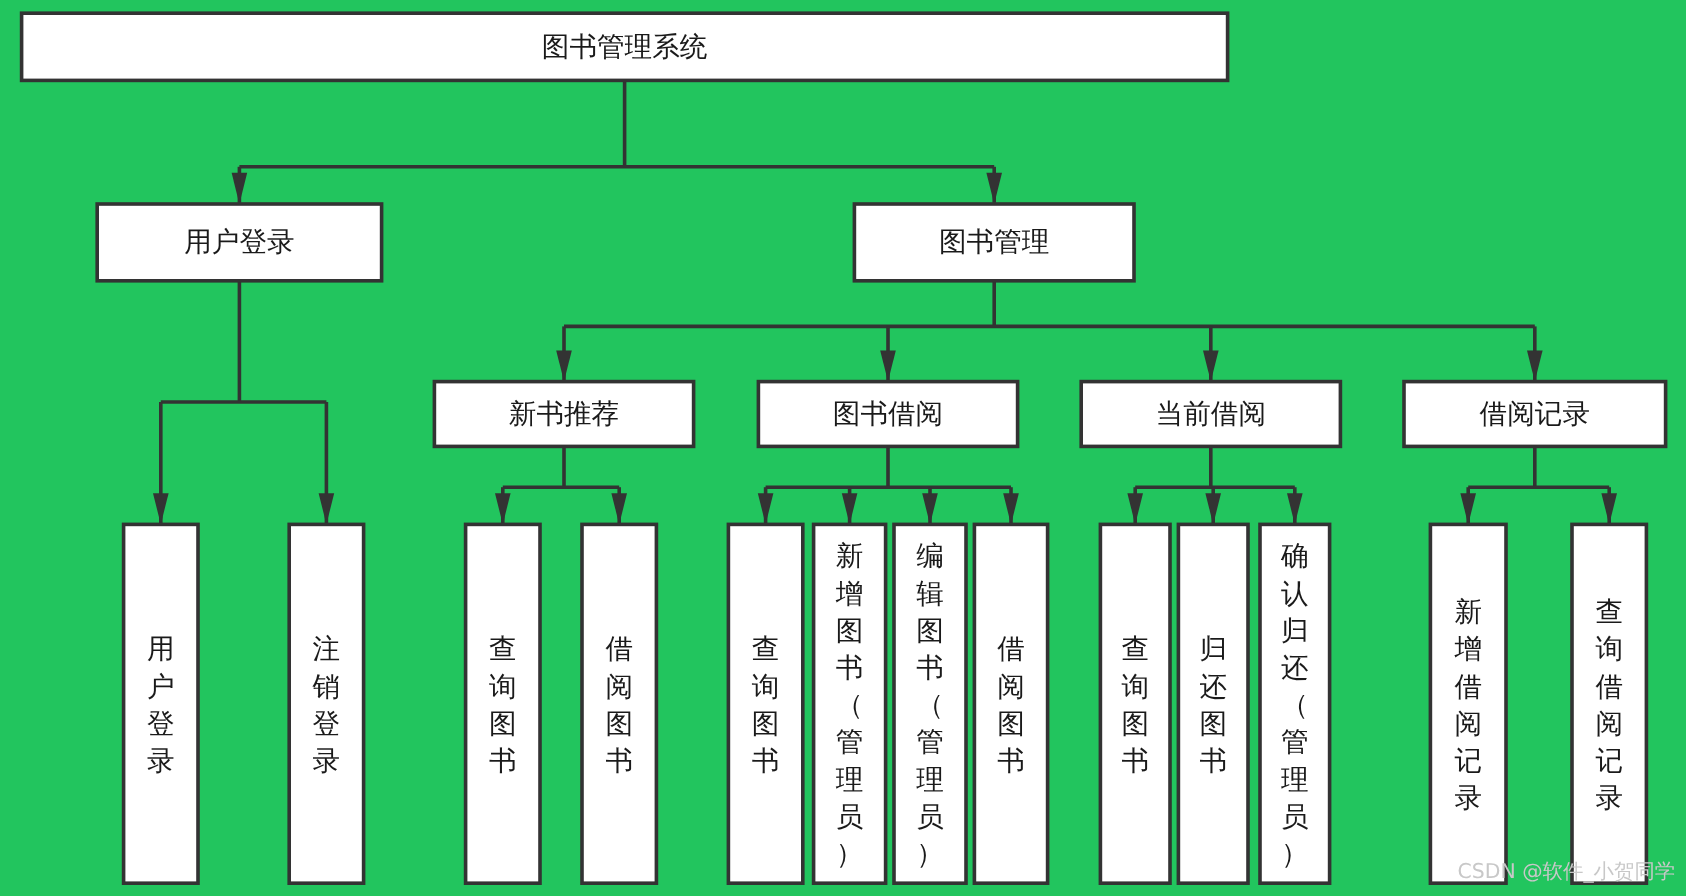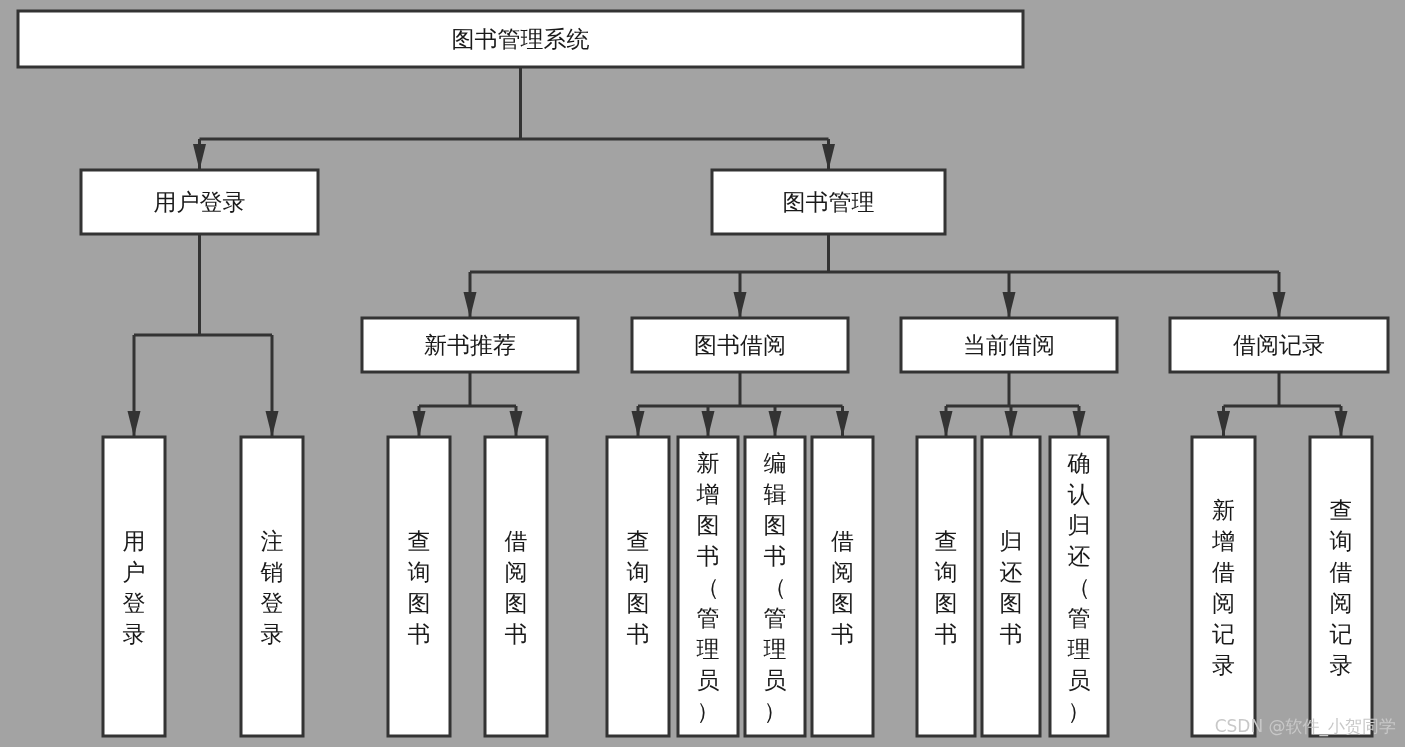--- a/index.html
+++ b/index.html
@@ -8,21 +8,21 @@
     padding: 0;
     background: #ffffff;
   }
   body {
     font-family: "DejaVu Sans", "Liberation Sans", sans-serif;
   }
   #diagram-root {
     position: relative;
     width: 1405px;
     height: 747px;
-    background: #a3a3a3;
+    background: #22c55e;
     overflow: hidden;
   }
   svg.diagram-canvas {
     position: absolute;
     left: 0;
     top: 0;
     width: 1405px;
     height: 747px;
     display: block;
   }

